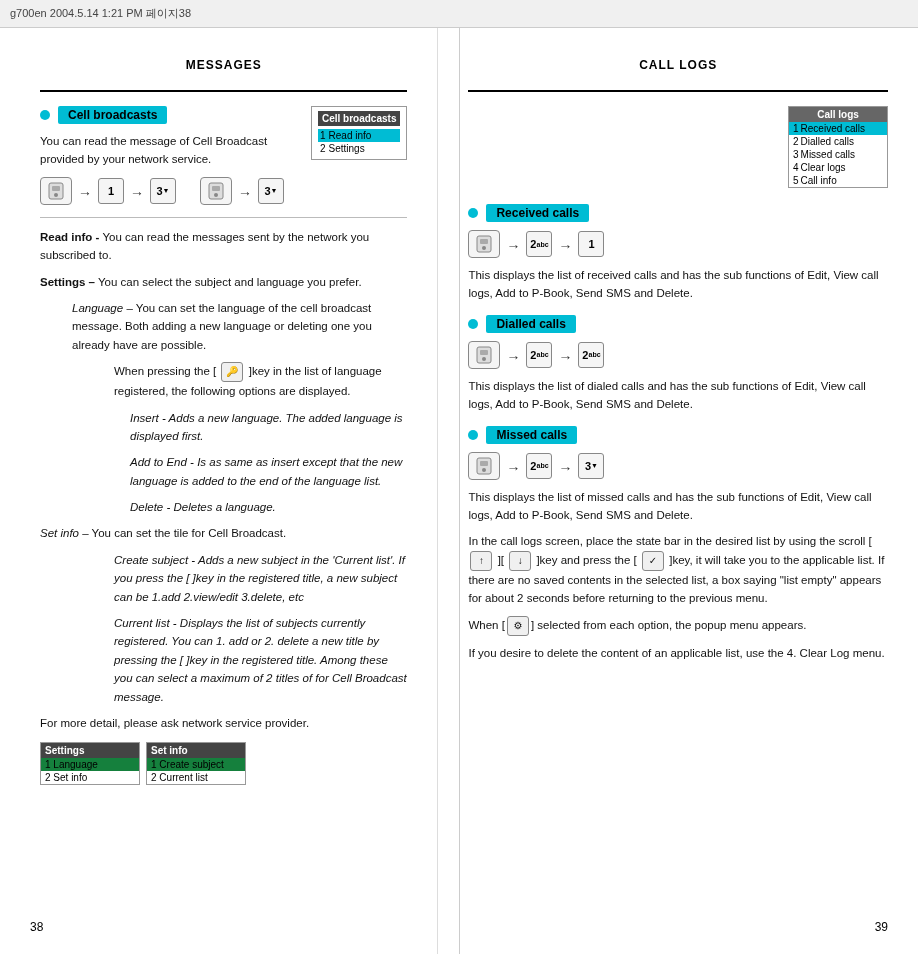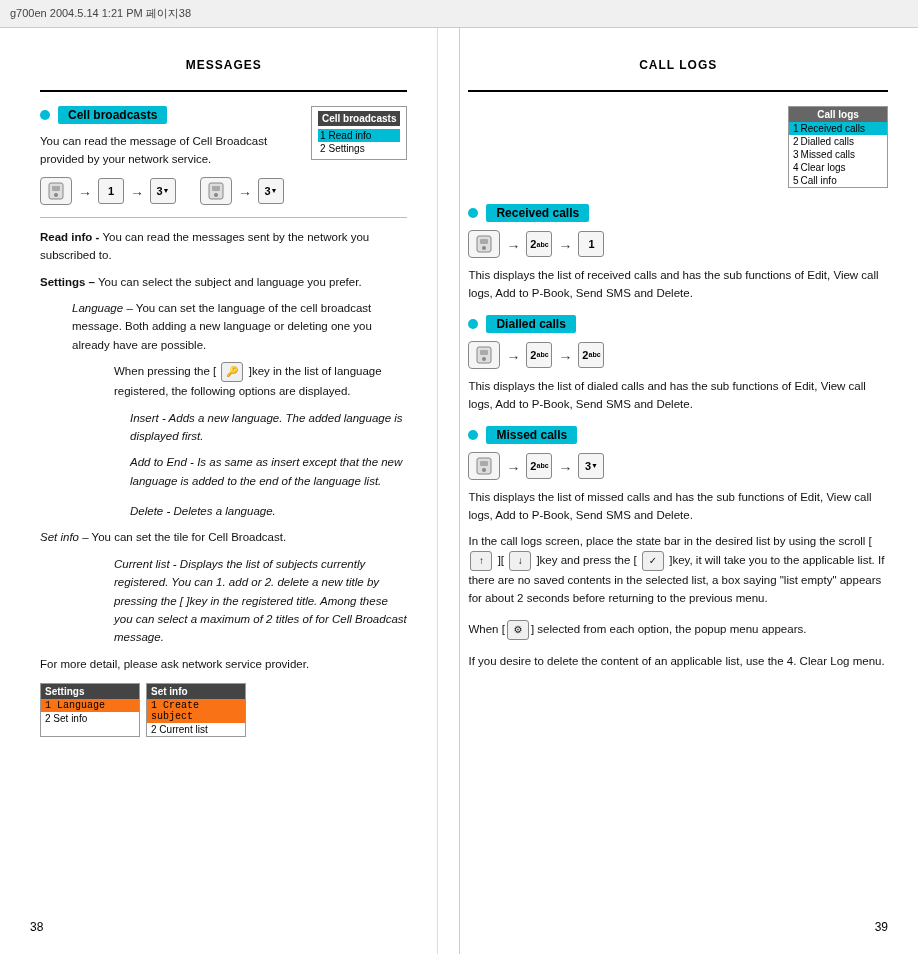--- a/index.html
+++ b/index.html
@@ -222,22 +222,21 @@
       color: #fff;
       padding: 2px 4px;
       font-size: 10px;
       font-weight: bold;
     }
     .mini-box .mini-row {
       padding: 1px 4px;
       font-size: 10px;
     }
     .mini-box .mini-row.selected {
-      background: #f97316;
-      font-family: Liberation Mono, monospace;
+      background: #15803d;
     }
 
     
     .page-num-left {
       position: absolute;
       bottom: 20px;
       left: 30px;
       font-size: 12px;
     }
     .page-num-right {
@@ -285,21 +284,21 @@
       width: 1px;
       background: #ccc;
     }
 
     .clearfix::after {
       content: '';
       display: block;
       clear: both;
     }
 
-    .mt4 { margin-top: 12px; }
+    .mt4 { margin-top: 4px; }
     .mt8 { margin-top: 8px; }
     .mt12 { margin-top: 12px; }
   </style>
 </head>
 <body>
 
 <div class="top-bar">
   <span>g700en  2004.5.14  1:21 PM  페이지38</span>
 </div>
 
@@ -393,20 +392,24 @@
       <span>- Deletes a language.</span>
     </p>
 
     <p class="body-text mt8">
       <span class="italic-text">Set info</span>
       <span>  – </span>
       <span>You can set the tile for Cell Broadcast.</span>
     </p>
 
     <p class="body-text indent-2 italic-text">
+      <span class="italic-text">Create subject</span>
+      <span>- Adds a new subject in the 'Current list'. If you press the [   ]key in the registered title, a new subject can be 1.add 2.view/edit 3.delete, etc</span>
+    </p>
+    <p class="body-text indent-2 italic-text">
       <span class="italic-text">Current list</span>
       <span>- Displays the list of subjects currently registered. You can 1. add or 2. delete a new title by pressing the [   ]key in the registered title. Among these you can select a maximum of 2 titles of for Cell Broadcast message.</span>
     </p>
 
     <p class="body-text mt8">For more detail, please ask network service provider.</p>
 
     <div class="mini-pair">
       <div class="mini-box">
         <div class="mini-title">Settings</div>
         <div class="mini-row selected">

